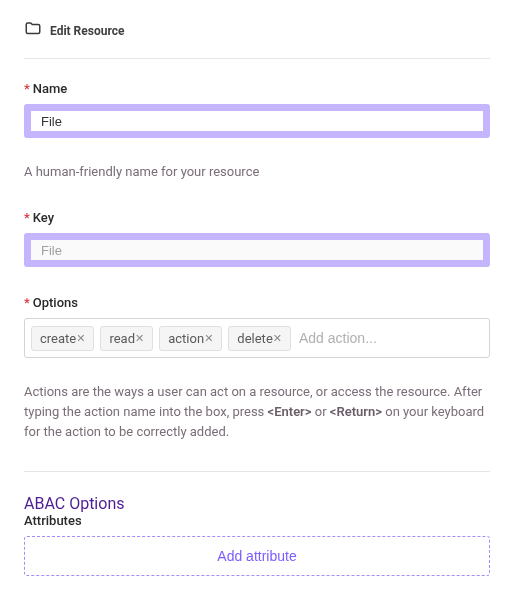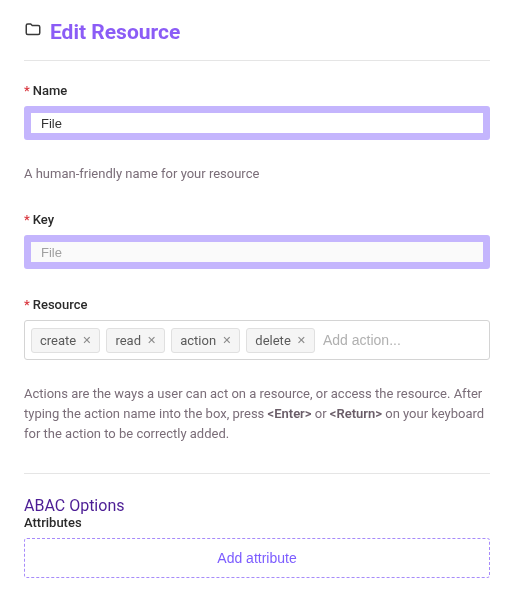--- a/index.html
+++ b/index.html
@@ -11,23 +11,23 @@
     padding: 20px 24px;
   }
   .header-row {
     display: flex;
     align-items: center;
     gap: 8px;
     margin-bottom: 16px;
   }
   .folder-svg { width: 18px; height: 18px; color: #3a3a3a; }
   h1 {
-    font-size: 21px;
+    font-size: 12px;
     font-weight: 700;
-    color: #8b5cf6;
+    color: #404040;
   }
   .divider {
     border: none;
     border-top: 1px solid #e5e5e5;
     margin: 0 0 22px 0;
   }
   .field { margin-bottom: 28px; }
   .field-label {
     font-size: 13px;
     font-weight: 500;
@@ -65,21 +65,21 @@
     border-radius: 3px;
     padding: 4px 6px;
     display: flex;
     flex-wrap: wrap;
     align-items: center;
     gap: 6px;
   }
   .tag {
     display: inline-flex;
     align-items: center;
-    gap: 6px;
+    gap: 0;
     background: #f5f5f5;
     border: 1px solid #e0e0e0;
     border-radius: 3px;
     padding: 4px 8px;
     font-size: 13px;
     color: #5a5a5a;
   }
   .tag-close {
     font-size: 11px;
     color: #8a8a8a;
@@ -148,21 +148,21 @@
 <div class="field">
   <label class="field-label">
     <span class="req">*</span><span>Key</span>
   </label>
   <input class="text-input readonly" type="text" readonly="" placeholder="File" style="">
 </div>
 
 
 <div class="field">
   <label class="field-label">
-    <span class="req">*</span><span>Resource</span>
+    <span class="req">*</span><span>Options</span>
   </label>
   <div class="tags-container">
     <span class="tag">
       <span>create</span>
       <span class="tag-close">✕</span>
     </span>
     <span class="tag">
       <span>read</span>
       <span class="tag-close">✕</span>
     </span>

